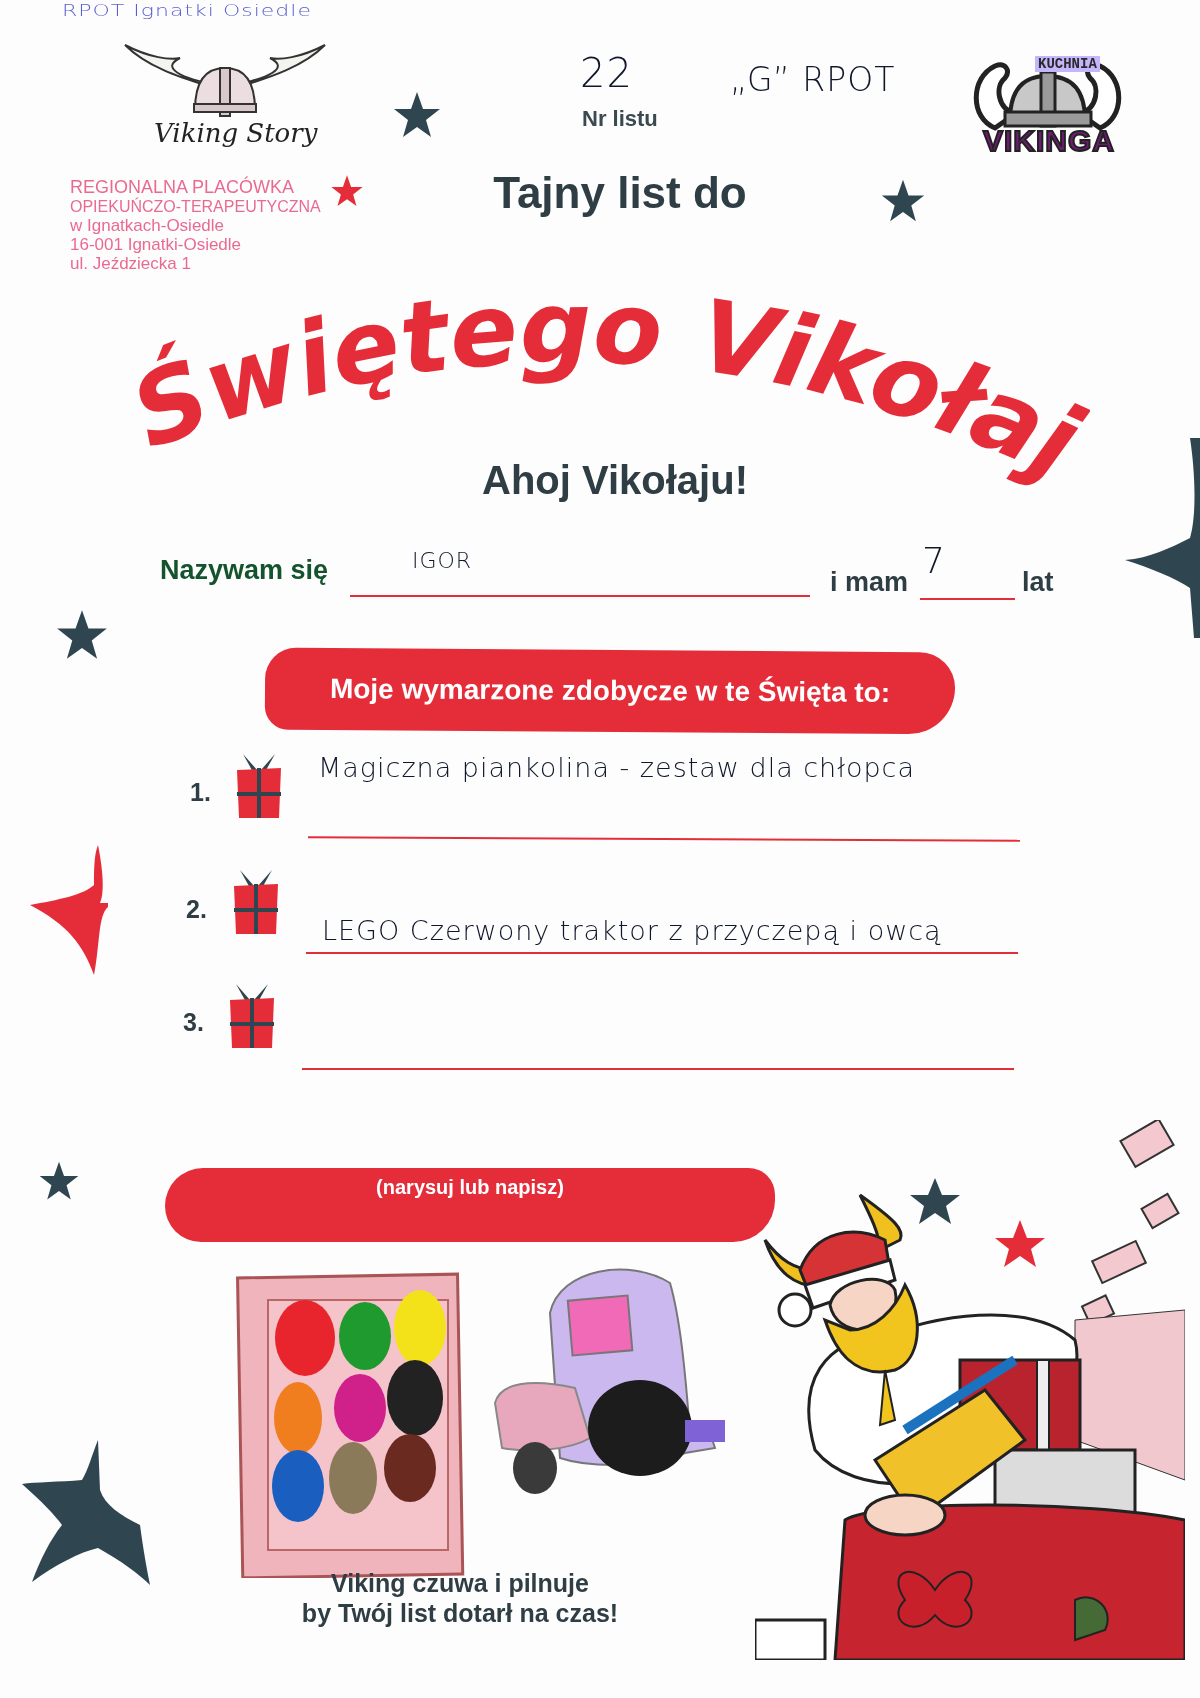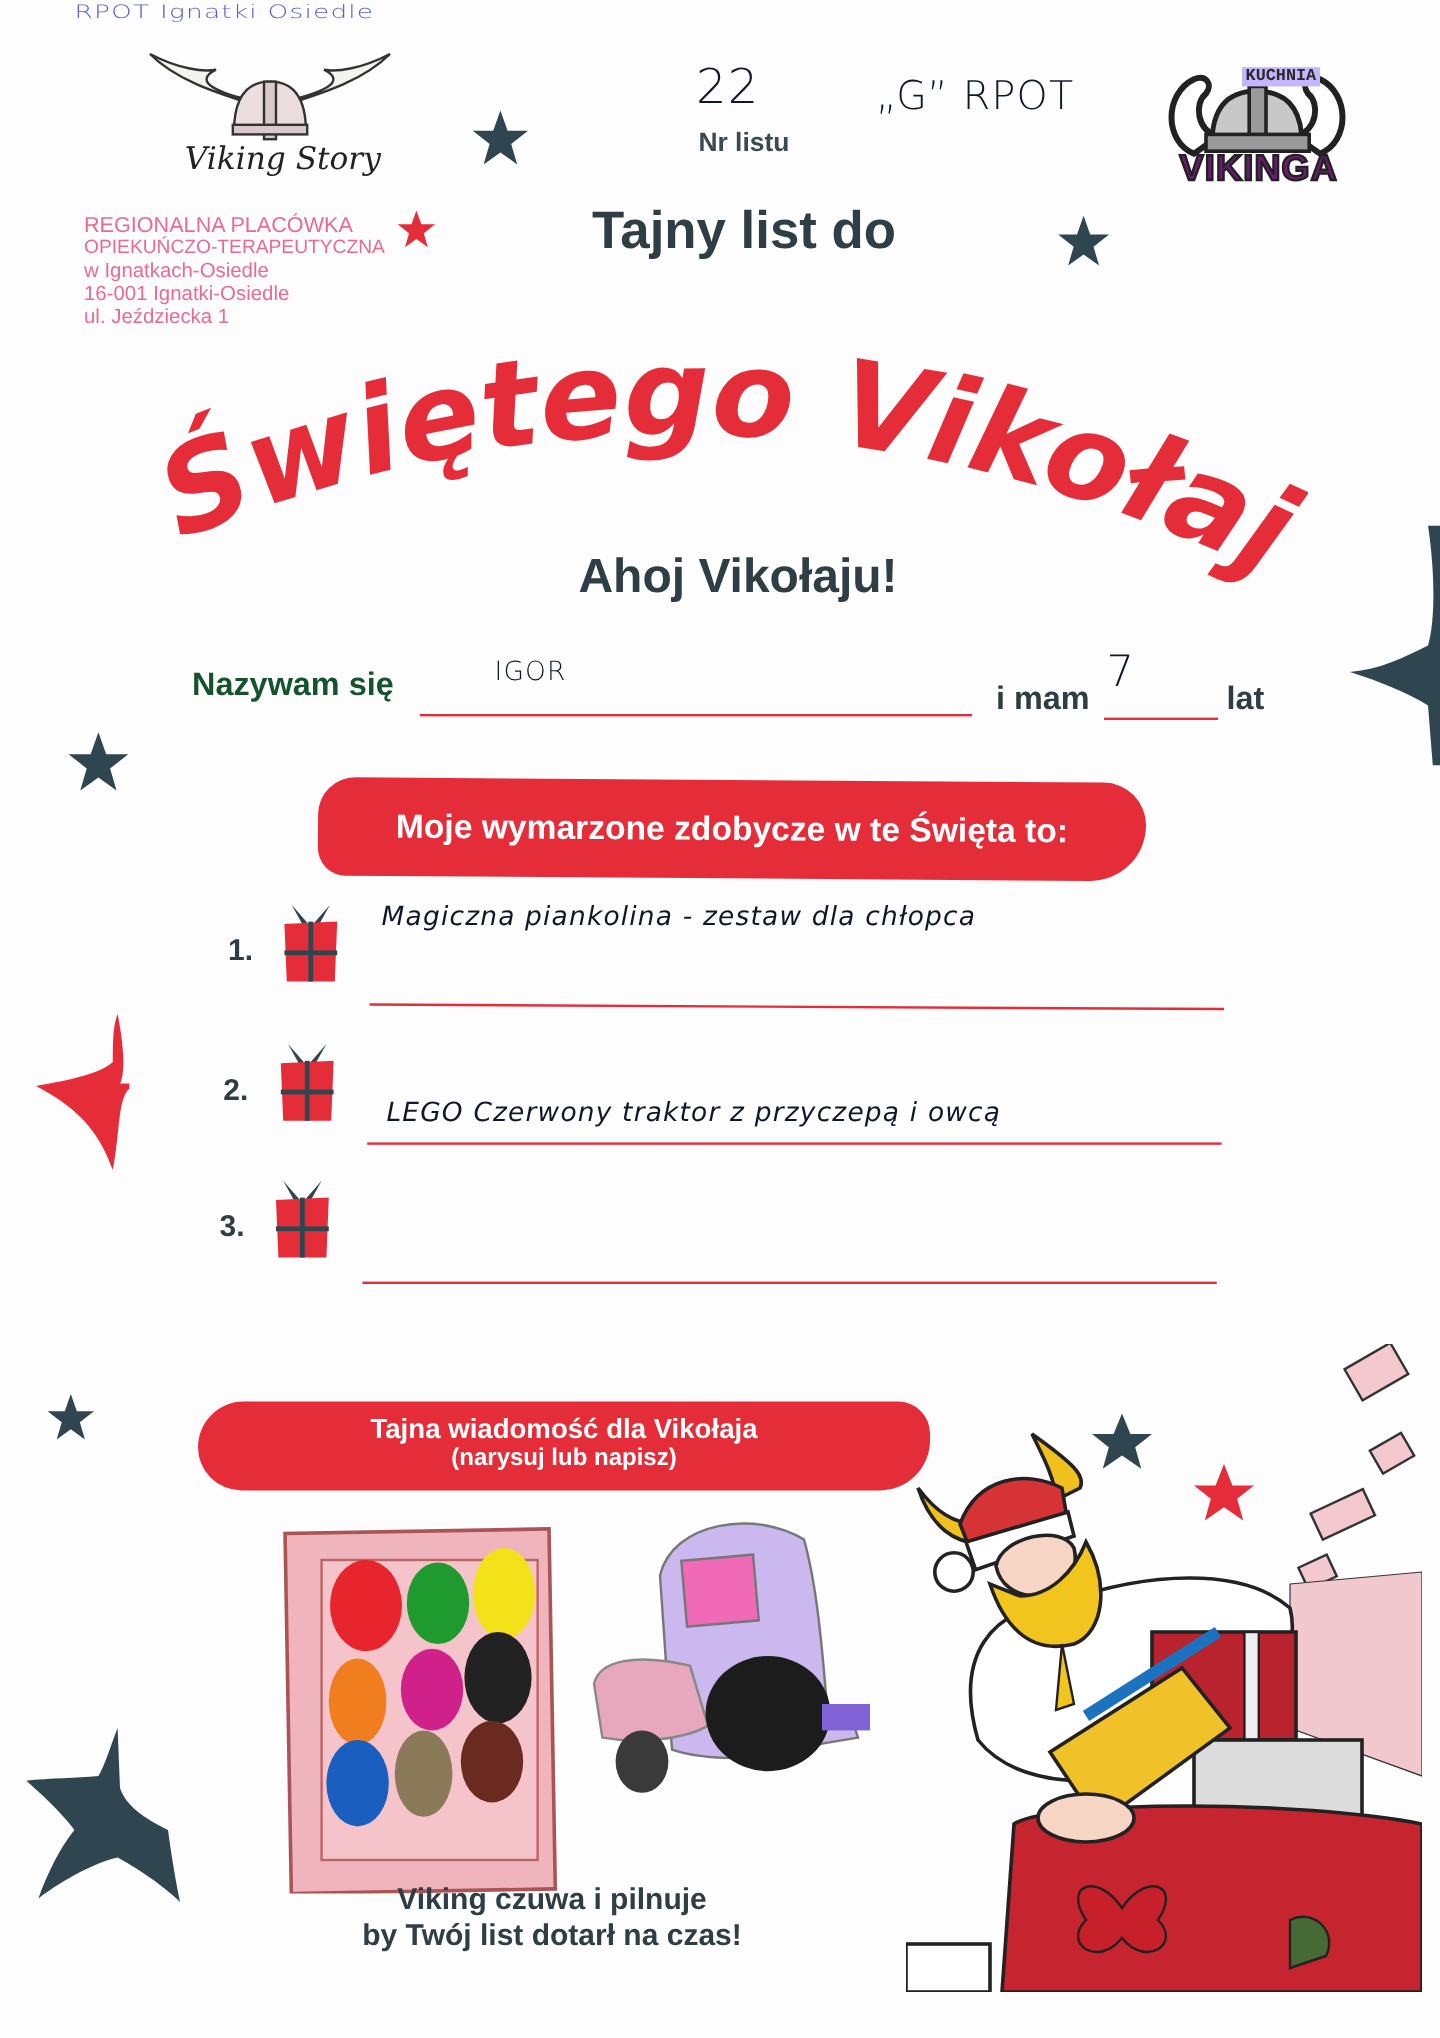--- a/index.html
+++ b/index.html
@@ -41,21 +41,21 @@
   .lat-label { left: 1022px; top: 567px; font-family: "Liberation Sans", sans-serif; font-weight: bold; font-size: 27px; }
 
   .banner { background: #e52d3a; color: #fff; font-family: "Liberation Sans", sans-serif; font-weight: bold; text-align: center; }
   .banner-wishes { left: 265px; top: 650px; width: 690px; height: 82px; border-radius: 40px 46px 60px 30px; font-size: 28px; line-height: 82px; transform: rotate(0.4deg); }
   .banner-message { left: 165px; top: 1168px; width: 610px; height: 74px; border-radius: 40px 28px 44px 38px; padding-top: 8px; }
   .banner-message .t1 { font-size: 23px; line-height: 28px; }
   .banner-message .t2 { font-size: 20px; line-height: 22px; }
 
   .wish-num { font-family: "Liberation Sans", sans-serif; font-weight: bold; font-size: 25px; color: #2f3d44; }
   .gift { width: 52px; height: 68px; }
-  .wish-text { font-size: 22px; white-space: nowrap; font-style: italic; }
+  .wish-text { font-size: 27px; white-space: nowrap; }
 
   .footer-note { left: 200px; width: 520px; top: 1568px; text-align: center; font-family: "Liberation Sans", sans-serif; font-weight: bold; font-size: 25px; line-height: 30px; color: #2f3d44; }
 
   .drawing { left: 230px; top: 1258px; width: 600px; height: 320px; }
   .illustration { left: 755px; top: 1120px; width: 430px; height: 540px; }
 </style>
 </head>
 <body>
 
 <div class="abs hand top-note">RPOT Ignatki Osiedle</div>
@@ -177,21 +177,20 @@
     <rect x="4" y="40" width="44" height="4" fill="#2f4650"></rect>
 </svg>
 <div class="abs hand wish-text" style="left:320px;top:1020px"></div>
 <div class="line" style="left:302px;top:1068px;width:712px"></div>
 
 <svg class="abs" style="left:38px;top:1160px" width="42" height="42" viewBox="0 0 50 50">
   <polygon points="25,2 31,19 48,19 34,30 39,47 25,37 11,47 16,30 2,19 19,19" fill="#2f4650"></polygon>
 </svg>
 
 <div class="abs banner banner-message">
-  <div class="t1">Tajna wiadomość dla Vikołaja</div>
   <div class="t2">(narysuj lub napisz)</div>
 </div>
 
 <div class="abs drawing">
   <svg width="600" height="320" viewBox="0 0 600 320">
     <g>
       <rect x="10" y="18" width="220" height="300" fill="#f0b4bc" stroke="#a55" stroke-width="3" transform="rotate(-1 120 160)"></rect>
       <rect x="38" y="42" width="180" height="250" fill="#f4c4ca" stroke="#b66" stroke-width="2"></rect>
       <ellipse cx="75" cy="80" rx="30" ry="38" fill="#e8242c"></ellipse>
       <ellipse cx="135" cy="78" rx="26" ry="34" fill="#1f9a2e"></ellipse>

